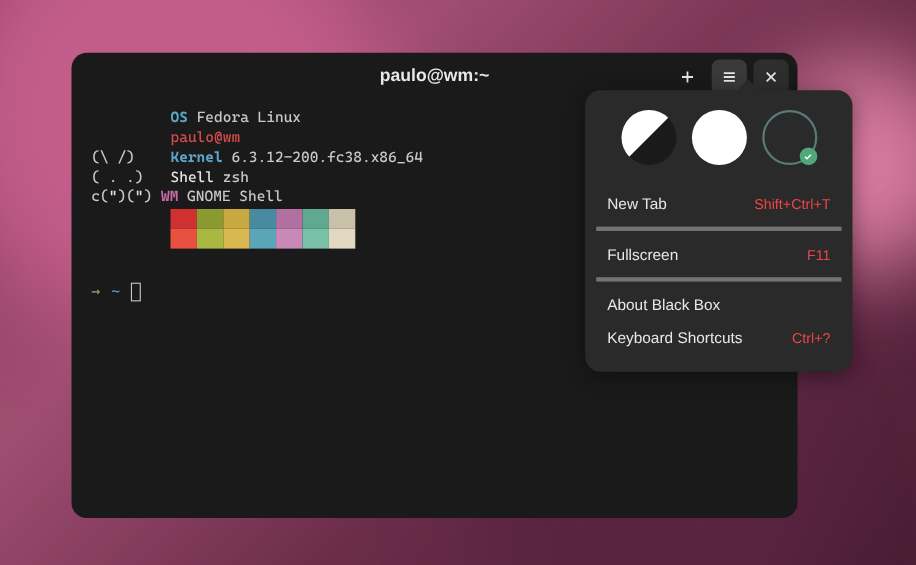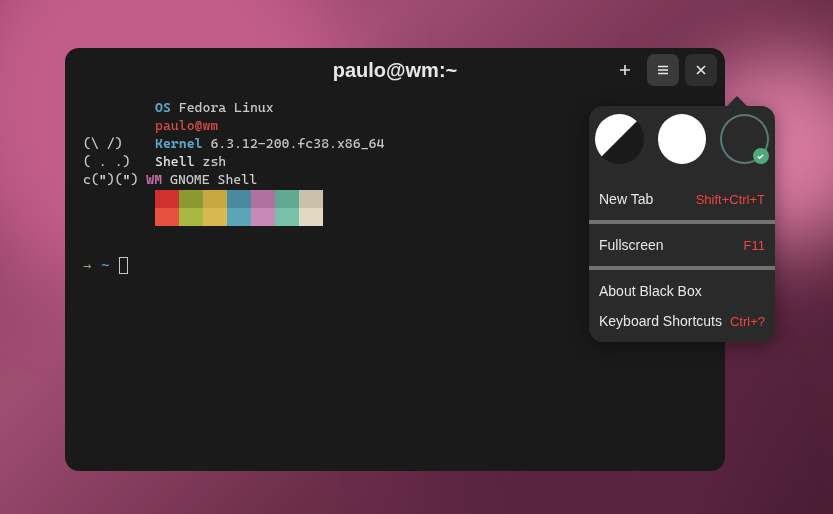--- a/index.html
+++ b/index.html
@@ -32,21 +32,21 @@
 }
 .titlebar {
   height: 44px;
   display: flex;
   align-items: center;
   justify-content: center;
   position: relative;
 }
 .title {
   color: #e8e8e8;
-  font-size: 20px;
+  font-size: 16px;
   font-weight: 600;
 }
 .titlebar-buttons {
   position: absolute;
   right: 8px;
   top: 6px;
   display: flex;
   gap: 6px;
 }
 .tb-btn {
@@ -96,24 +96,25 @@
 .tilde { color: #5aa5c8; }
 .cursor {
   width: 9px;
   height: 17px;
   border: 1px solid #c8c8c8;
 }
 
 .popover {
   position: absolute;
   right: -50px;
-  top: 58px;
-  width: 186px;
+  top: 34px;
+  width: 243px;
   background: #2a2a2a;
   border-radius: 14px;
+  padding: 10px;
   box-shadow: 0 4px 20px rgba(0,0,0,.4);
 }
 .popover::before {
   content: '';
   position: absolute;
   top: -7px;
   left: 141px;
   width: 14px;
   height: 14px;
   background: #2a2a2a;

